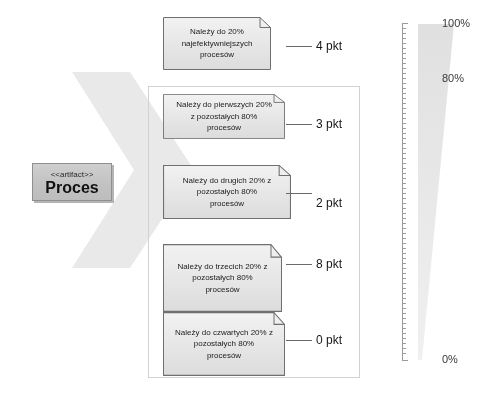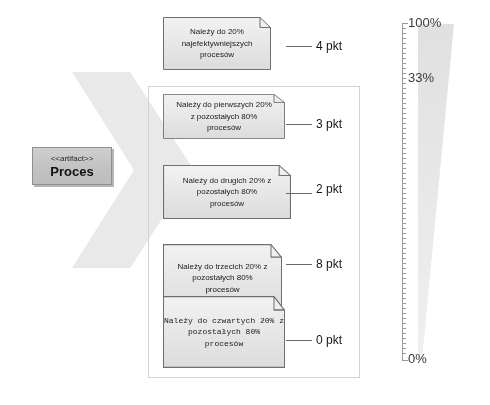--- a/index.html
+++ b/index.html
@@ -24,40 +24,40 @@
     left: 72px;
     top: 72px;
     width: 122px;
     height: 196px;
   }
 
   
   .artifact {
     position: absolute;
     left: 32px;
-    top: 147px;
+    top: 163px;
     width: 80px;
     height: 38px;
     background: linear-gradient(to bottom, #cfcfcf 0%, #c2c2c2 55%, #bdbdbd 100%);
     border: 1px solid #8f8f8f;
     box-shadow: 2px 2px 0 rgba(120,120,120,0.55);
     display: flex;
     flex-direction: column;
     align-items: center;
     justify-content: center;
     box-sizing: border-box;
   }
   .artifact-stereotype {
     font-size: 8px;
     color: #2a2a2a;
     line-height: 10px;
     letter-spacing: 0px;
   }
   .artifact-name {
-    font-size: 13px;
+    font-size: 16px;
     font-weight: bold;
     color: #111111;
     line-height: 13px;
     margin-top: 1px;
   }
 
   
   .group-frame {
     position: absolute;
     left: 148px;
@@ -117,24 +117,25 @@
   
   .gauge {
     position: absolute;
     left: 396px;
     top: 16px;
     width: 92px;
     height: 356px;
   }
   .gauge-label {
     position: absolute;
-    font-size: 13px;
+    font-size: 11px;
     color: #3a3a3a;
     white-space: nowrap;
     line-height: 10px;
+    margin-left: 34px;
   }
 </style>
 </head>
 <body>
 
 <div id="canvas">
 
   <div class="chevron">
     <svg width="122" height="196" viewBox="0 0 122 196" xmlns="http://www.w3.org/2000/svg">
       <polygon points="0,0 58,0 122,98 58,196 0,196 62,98" fill="#e9e9e9"></polygon>
@@ -199,21 +200,21 @@
       <path d="M0.5,0.5 H108 L118.5,10.5 V53.5 H0.5 Z" fill="url(#ng3)" stroke="#6f6f6f" stroke-width="1"></path>
       <path d="M108,0.5 V10.5 H118.5" fill="none" stroke="#6f6f6f" stroke-width="1"></path>
     </svg>
     <div class="note-text">
       <span>Należy do drugich 20% z</span>
       <span>pozostałych 80%</span>
       <span>procesów</span>
     </div>
   </div>
   <div class="connector" style="left:286px; top:193px; width:26px;"></div>
-  <div class="pkt-label" style="left:316px; top:184px;">2 pkt</div>
+  <div class="pkt-label" style="left:316px; top:198px;">2 pkt</div>
 
   <div class="note" style="left:163px; top:244px; width:119px; height:68px;">
     <svg class="note-shape" viewBox="0 0 119 54" preserveAspectRatio="none" xmlns="http://www.w3.org/2000/svg">
       <defs>
         <linearGradient id="ng4" x1="0" y1="0" x2="0" y2="1">
           <stop offset="0%" stop-color="#f2f2f2"></stop>
           <stop offset="100%" stop-color="#dcdcdc"></stop>
         </linearGradient>
       </defs>
       <path d="M0.5,0.5 H108 L118.5,10.5 V53.5 H0.5 Z" fill="url(#ng4)" stroke="#6f6f6f" stroke-width="1"></path>
@@ -221,21 +222,21 @@
     </svg>
     <div class="note-text">
       <span>Należy do trzecich 20% z</span>
       <span>pozostałych 80%</span>
       <span>procesów</span>
     </div>
   </div>
   <div class="connector" style="left:286px; top:264px; width:26px;"></div>
   <div class="pkt-label" style="left:316px; top:259px;">8 pkt</div>
 
-  <div class="note" style="left:163px; top:296px; width:122px; height:72px;font-family:Liberation Mono, monospace;">
+  <div class="note" style="left:163px; top:312px; width:122px; height:64px;">
     <svg class="note-shape" viewBox="0 0 122 54" preserveAspectRatio="none" xmlns="http://www.w3.org/2000/svg">
       <defs>
         <linearGradient id="ng5" x1="0" y1="0" x2="0" y2="1">
           <stop offset="0%" stop-color="#f2f2f2"></stop>
           <stop offset="100%" stop-color="#dcdcdc"></stop>
         </linearGradient>
       </defs>
       <path d="M0.5,0.5 H111 L121.5,10.5 V53.5 H0.5 Z" fill="url(#ng5)" stroke="#6f6f6f" stroke-width="1"></path>
       <path d="M111,0.5 V10.5 H121.5" fill="none" stroke="#6f6f6f" stroke-width="1"></path>
     </svg>
@@ -327,17 +328,17 @@
           <line x1="6.5" y1="307.5" x2="10" y2="307.5"></line>
         <line x1="6.5" y1="312.5" x2="10" y2="312.5"></line>
           <line x1="6.5" y1="317.5" x2="10" y2="317.5"></line>
         <line x1="6.5" y1="322.5" x2="10" y2="322.5"></line>
           <line x1="6.5" y1="327.5" x2="10" y2="327.5"></line>
         <line x1="6.5" y1="332.5" x2="10" y2="332.5"></line>
           <line x1="6.5" y1="337.5" x2="10" y2="337.5"></line>
       </g>
     </svg>
     <div class="gauge-label" style="left:12px; top:2px;">100%</div>
-    <div class="gauge-label" style="left:12px; top:57px;">33%</div>
+    <div class="gauge-label" style="left:12px; top:57px;">80%</div>
     <div class="gauge-label" style="left:12px; top:338px;">0%</div>
   </div>
 
 </div>
 
 </body></html>

